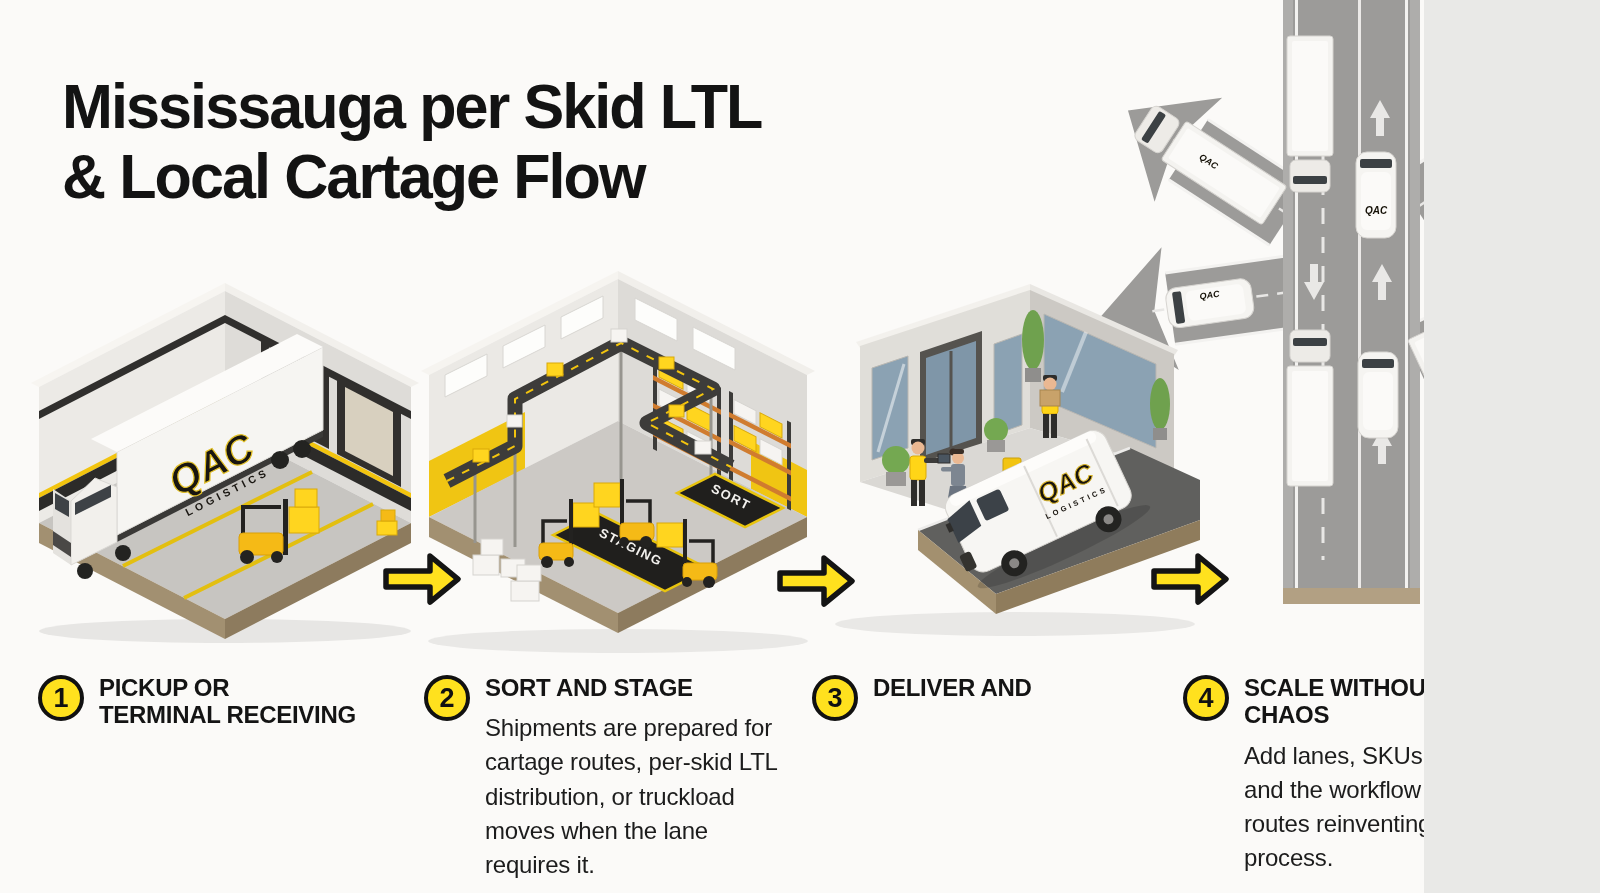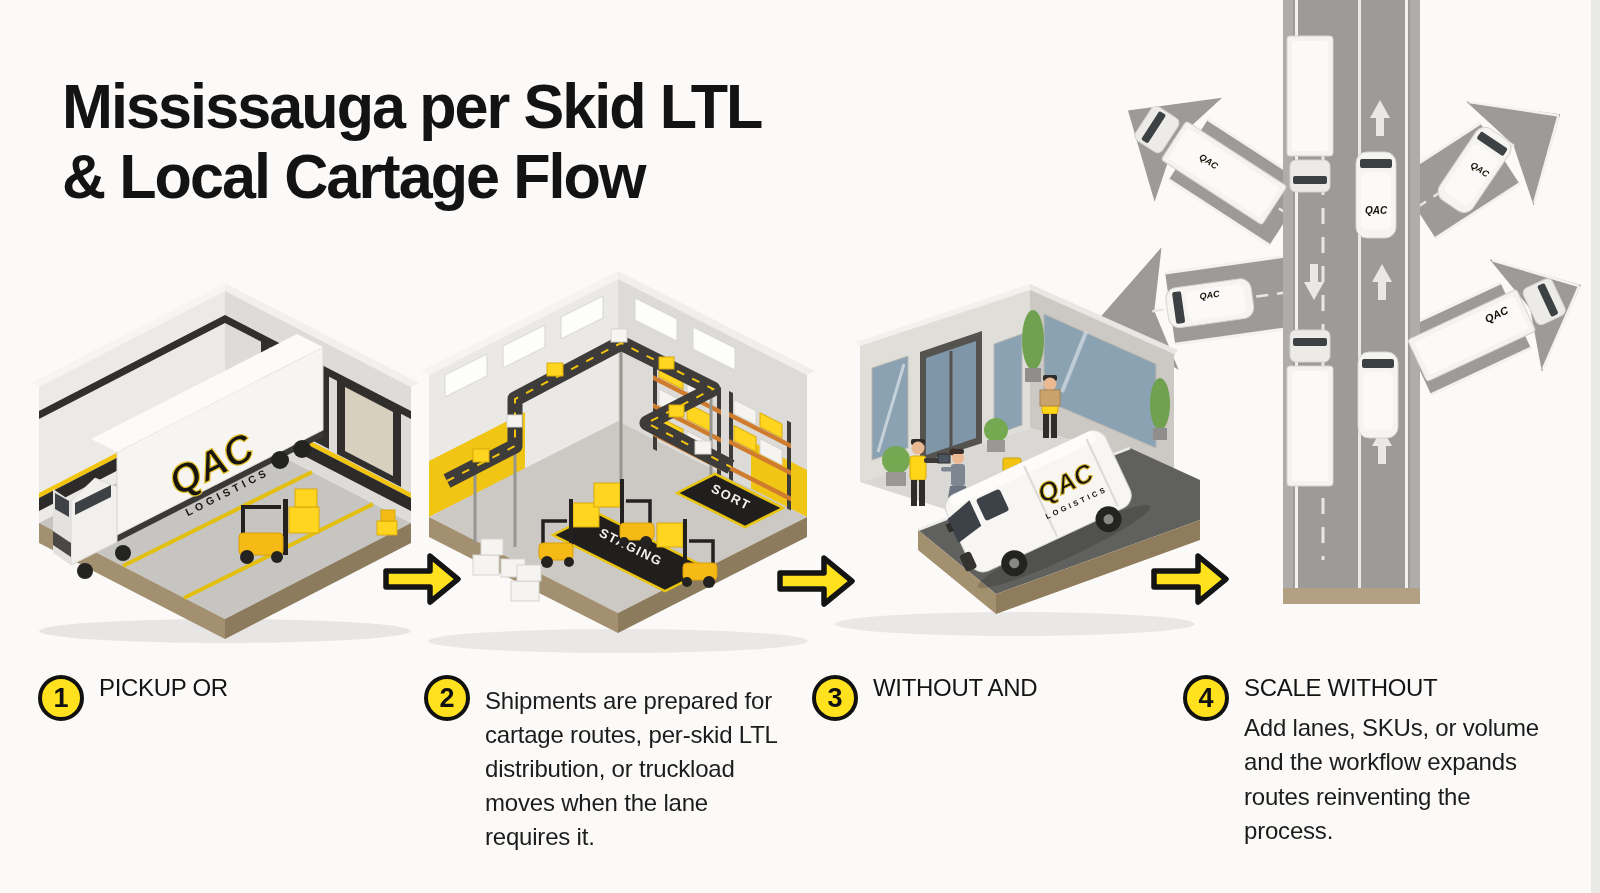--- a/index.html
+++ b/index.html
@@ -1,27 +1,27 @@
 <!DOCTYPE html>
 <html><head>
 <meta charset="utf-8">
 <style>
   html,body{margin:0;padding:0;background:#e9e9e7;}
-  .canvas{position:relative;width:1591px;height:893px;background:#fbfaf8;overflow:hidden;
+  .canvas{position:relative;width:1424px;height:893px;background:#fbfaf8;overflow:hidden;
           font-family:"Liberation Sans",sans-serif;color:#141414;}
   .title{position:absolute;left:62px;top:30px;font-size:63px;font-weight:bold;line-height:1.1;
          letter-spacing:-2px;color:#131313;transform:scaleX(.97);transform-origin:left top;}
   .title span{display:block;}
   .scene{position:absolute;}
   .flow-arrow{position:absolute;}
   .step{position:absolute;display:flex;align-items:flex-start;gap:15px;}
   .badge{width:46px;height:46px;box-sizing:border-box;border-radius:50%;background:#FFE11E;
          border:4px solid #111;display:flex;align-items:center;justify-content:center;
          font-size:27px;font-weight:bold;color:#111;flex:0 0 auto;margin-top:1px;}
-  .step h3{margin:0;font-size:24px;font-weight:normal;line-height:1.14;letter-spacing:-.3px;color:#141414;}
+  .step h3{margin:0;font-size:24px;font-weight:bold;line-height:1.14;letter-spacing:-.3px;color:#141414;}
   .step h3 span{display:block;}
   .step p{margin:10px 0 0;font-size:24px;line-height:1.42;letter-spacing:-.2px;color:#1c1c1c;}
   svg text{font-family:"Liberation Sans",sans-serif;}
 </style>
 </head>
 <body>
 
 <div class="canvas">
 
   <h1 class="title">
@@ -339,43 +339,49 @@
   </svg>
   <svg class="flow-arrow" style="left:1146px;top:549px;z-index:3" width="86" height="60" viewBox="0 0 86 60">
     <path d="M8 22 H52 V7 L80 30 L52 53 V38 H8 Z" fill="#FFE11E" stroke="#141414" stroke-width="5.5" stroke-linejoin="round"></path>
   </svg>
 
   <div class="step" style="left:38px;top:674px;width:362px">
     <div class="badge">1</div>
     <div>
       <h3>
         <span>PICKUP OR</span>
+        <span>TERMINAL RECEIVING</span>
       </h3>
     </div>
   </div>
 
   <div class="step" style="left:424px;top:674px;width:362px">
     <div class="badge">2</div>
     <div>
+      <h3>
+        <span>SORT AND STAGE</span>
+        <span></span>
+      </h3>
       <p style="max-width:295px">Shipments are prepared for cartage routes, per-skid LTL distribution, or truckload moves when the lane requires it.</p>
     </div>
   </div>
 
   <div class="step" style="left:812px;top:674px;width:352px">
     <div class="badge">3</div>
     <div>
       <h3>
-        <span>WITHOUT AND</span>
+        <span>DELIVER AND</span>
       </h3>
     </div>
   </div>
 
   <div class="step" style="left:1183px;top:674px;width:392px">
     <div class="badge">4</div>
     <div>
       <h3>
         <span>SCALE WITHOUT</span>
+        <span>CHAOS</span>
       </h3>
       <p style="max-width:300px">Add lanes, SKUs, or volume and the workflow expands routes reinventing the process.</p>
     </div>
   </div>
 
 </div>
 
 </body></html>

